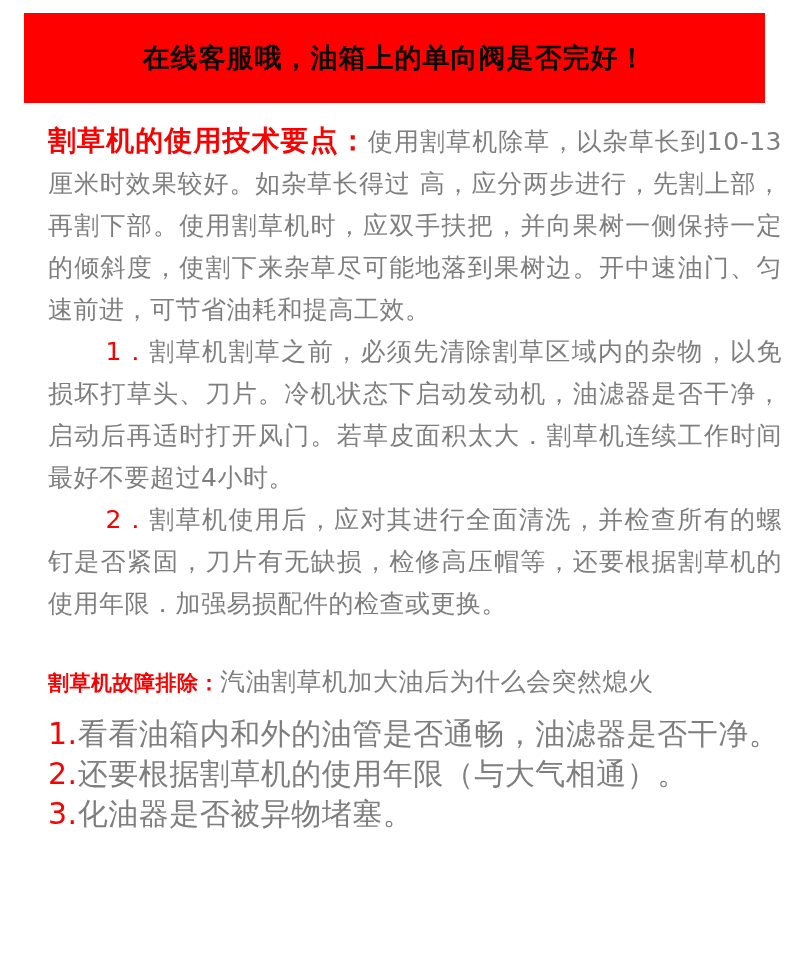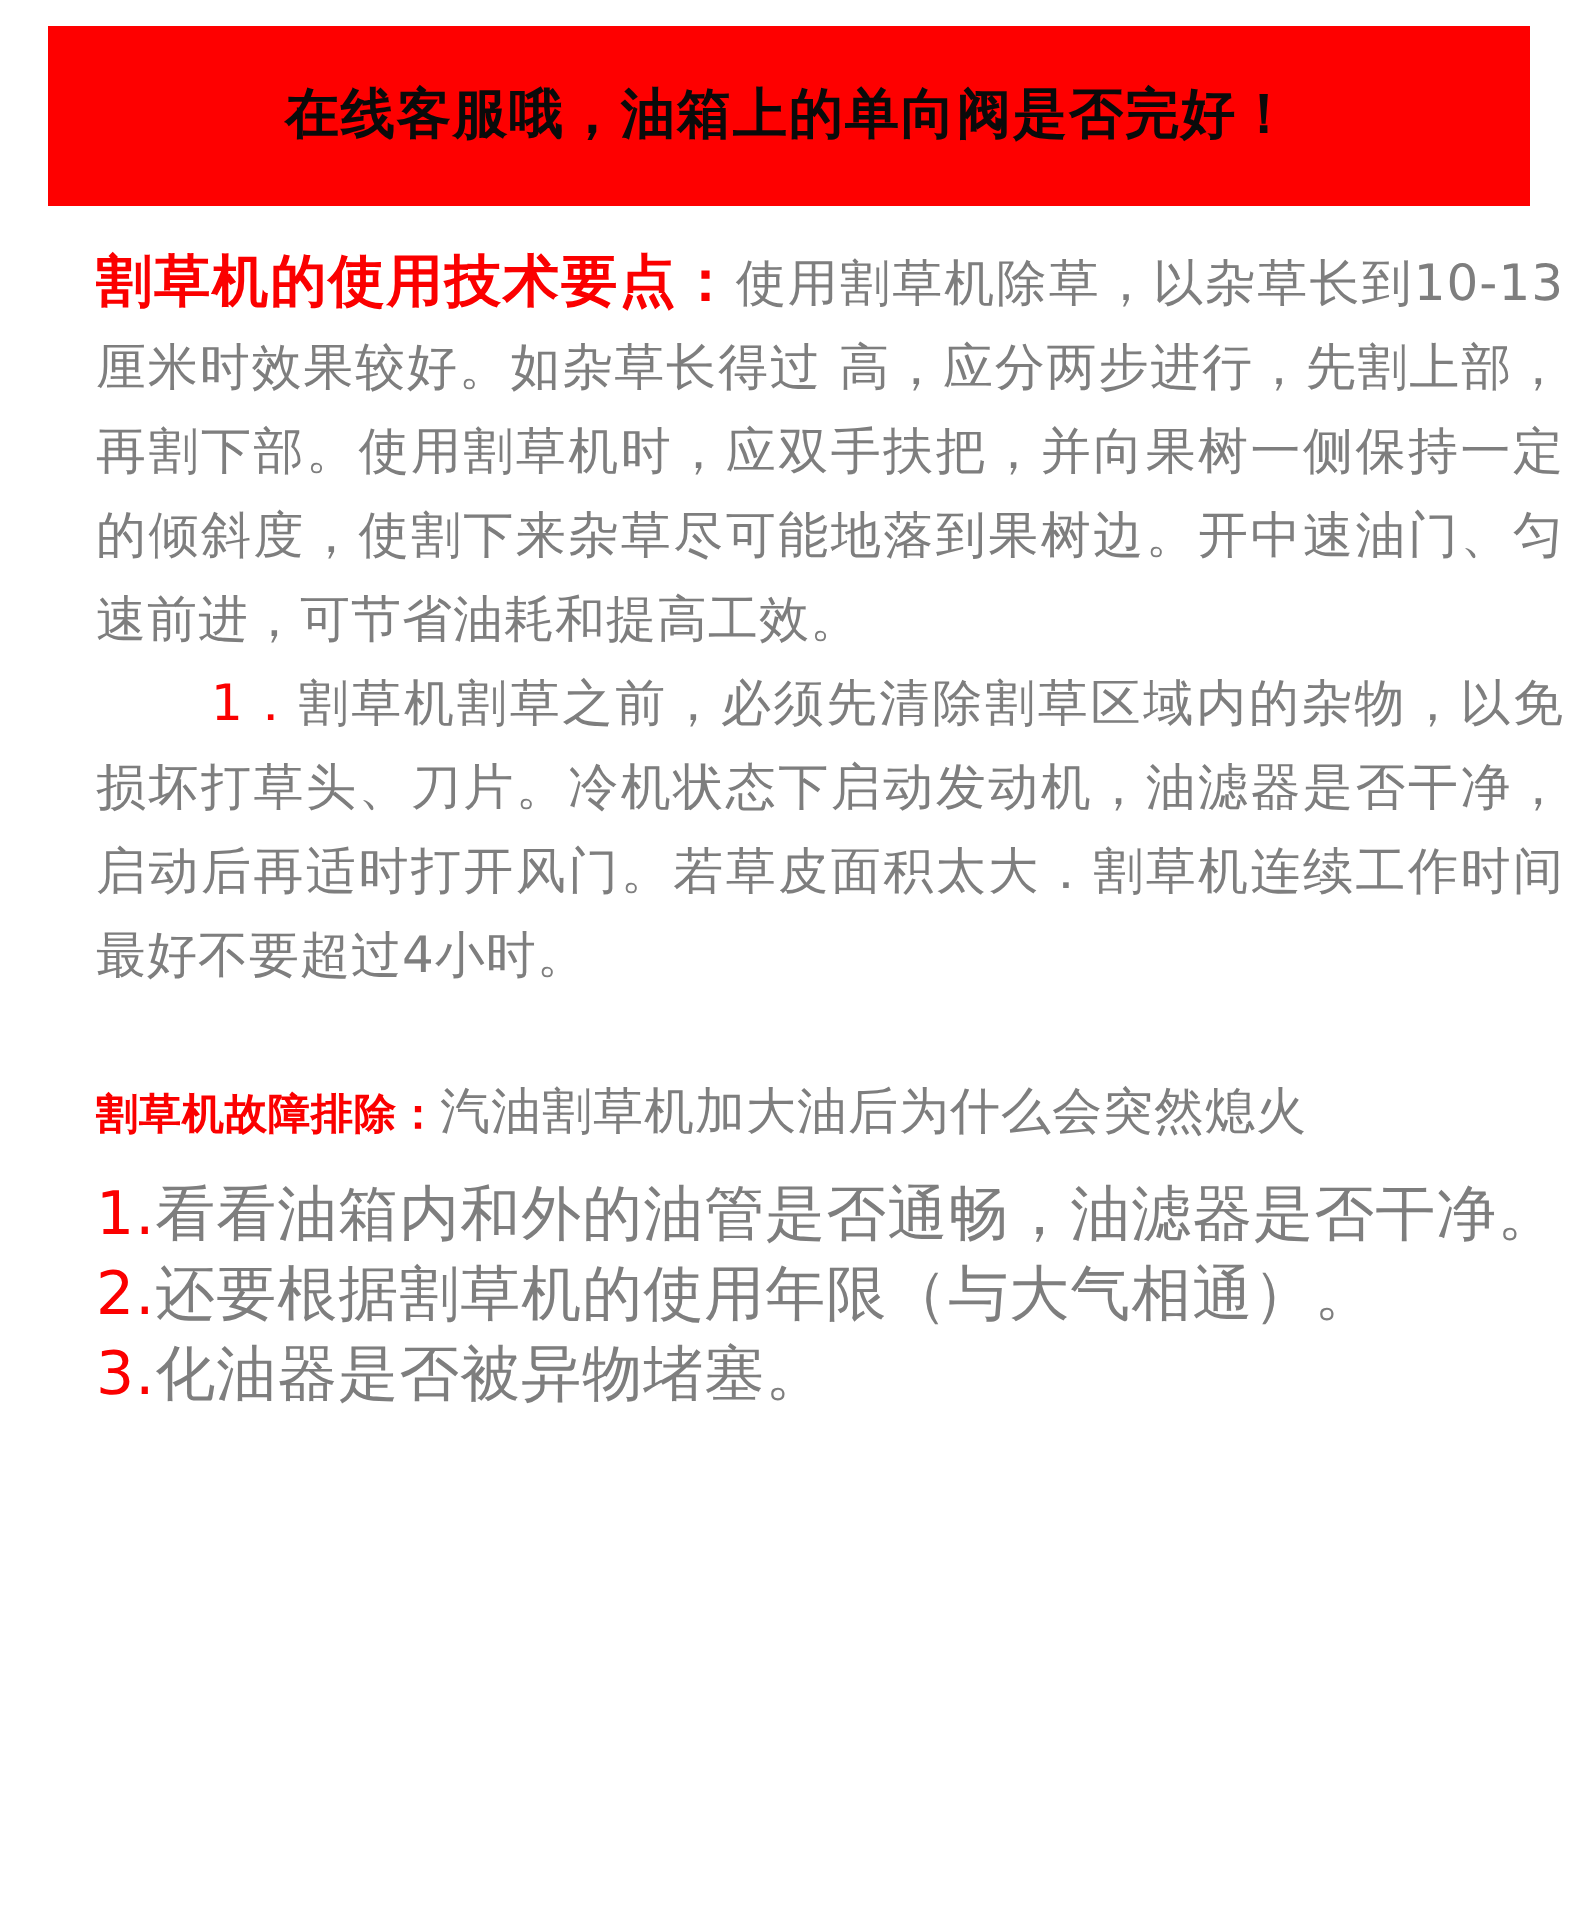--- a/index.html
+++ b/index.html
@@ -86,20 +86,21 @@
   <div class="banner">
     <div>在线客服哦，油箱上的单向阀是否完好！</div>
   </div>
 
   <div class="content">
 
     <p class="para"><span class="sec-heading">割草机的使用技术要点：</span><span>使用割草机除草，以杂草长到10-13厘米时效果较好。如杂草长得过 高，应分两步进行，先割上部，再割下部。使用割草机时，应双手扶把，并向果树一侧保持一定的倾斜度，使割下来杂草尽可能地落到果树边。开中速油门、匀速前进，可节省油耗和提高工效。</span></p>
 
     <p class="para indent"><span class="red num">1．</span><span>割草机割草之前，必须先清除割草区域内的杂物，以免损坏打草头、刀片。冷机状态下启动发动机，油滤器是否干净，启动后再适时打开风门。若草皮面积太大．割草机连续工作时间最好不要超过4小时。</span></p>
 
+    <p class="para indent"><span class="red num">2．</span><span>割草机使用后，应对其进行全面清洗，并检查所有的螺钉是否紧固，刀片有无缺损，检修高压帽等，还要根据割草机的使用年限．加强易损配件的检查或更换。</span></p>
 
     <p class="para s2-row"><span class="s2-heading">割草机故障排除：</span><span>汽油割草机加大油后为什么会突然熄火</span></p>
 
     <p class="s2-item"><span class="red num">1.</span><span>看看油箱内和外的油管是否通畅，油滤器是否干净。</span></p>
 
     <p class="s2-item"><span class="red num">2.</span><span>还要根据割草机的使用年限（与大气相通）。</span></p>
 
     <p class="s2-item"><span class="red num">3.</span><span>化油器是否被异物堵塞。</span></p>
 
   </div>

